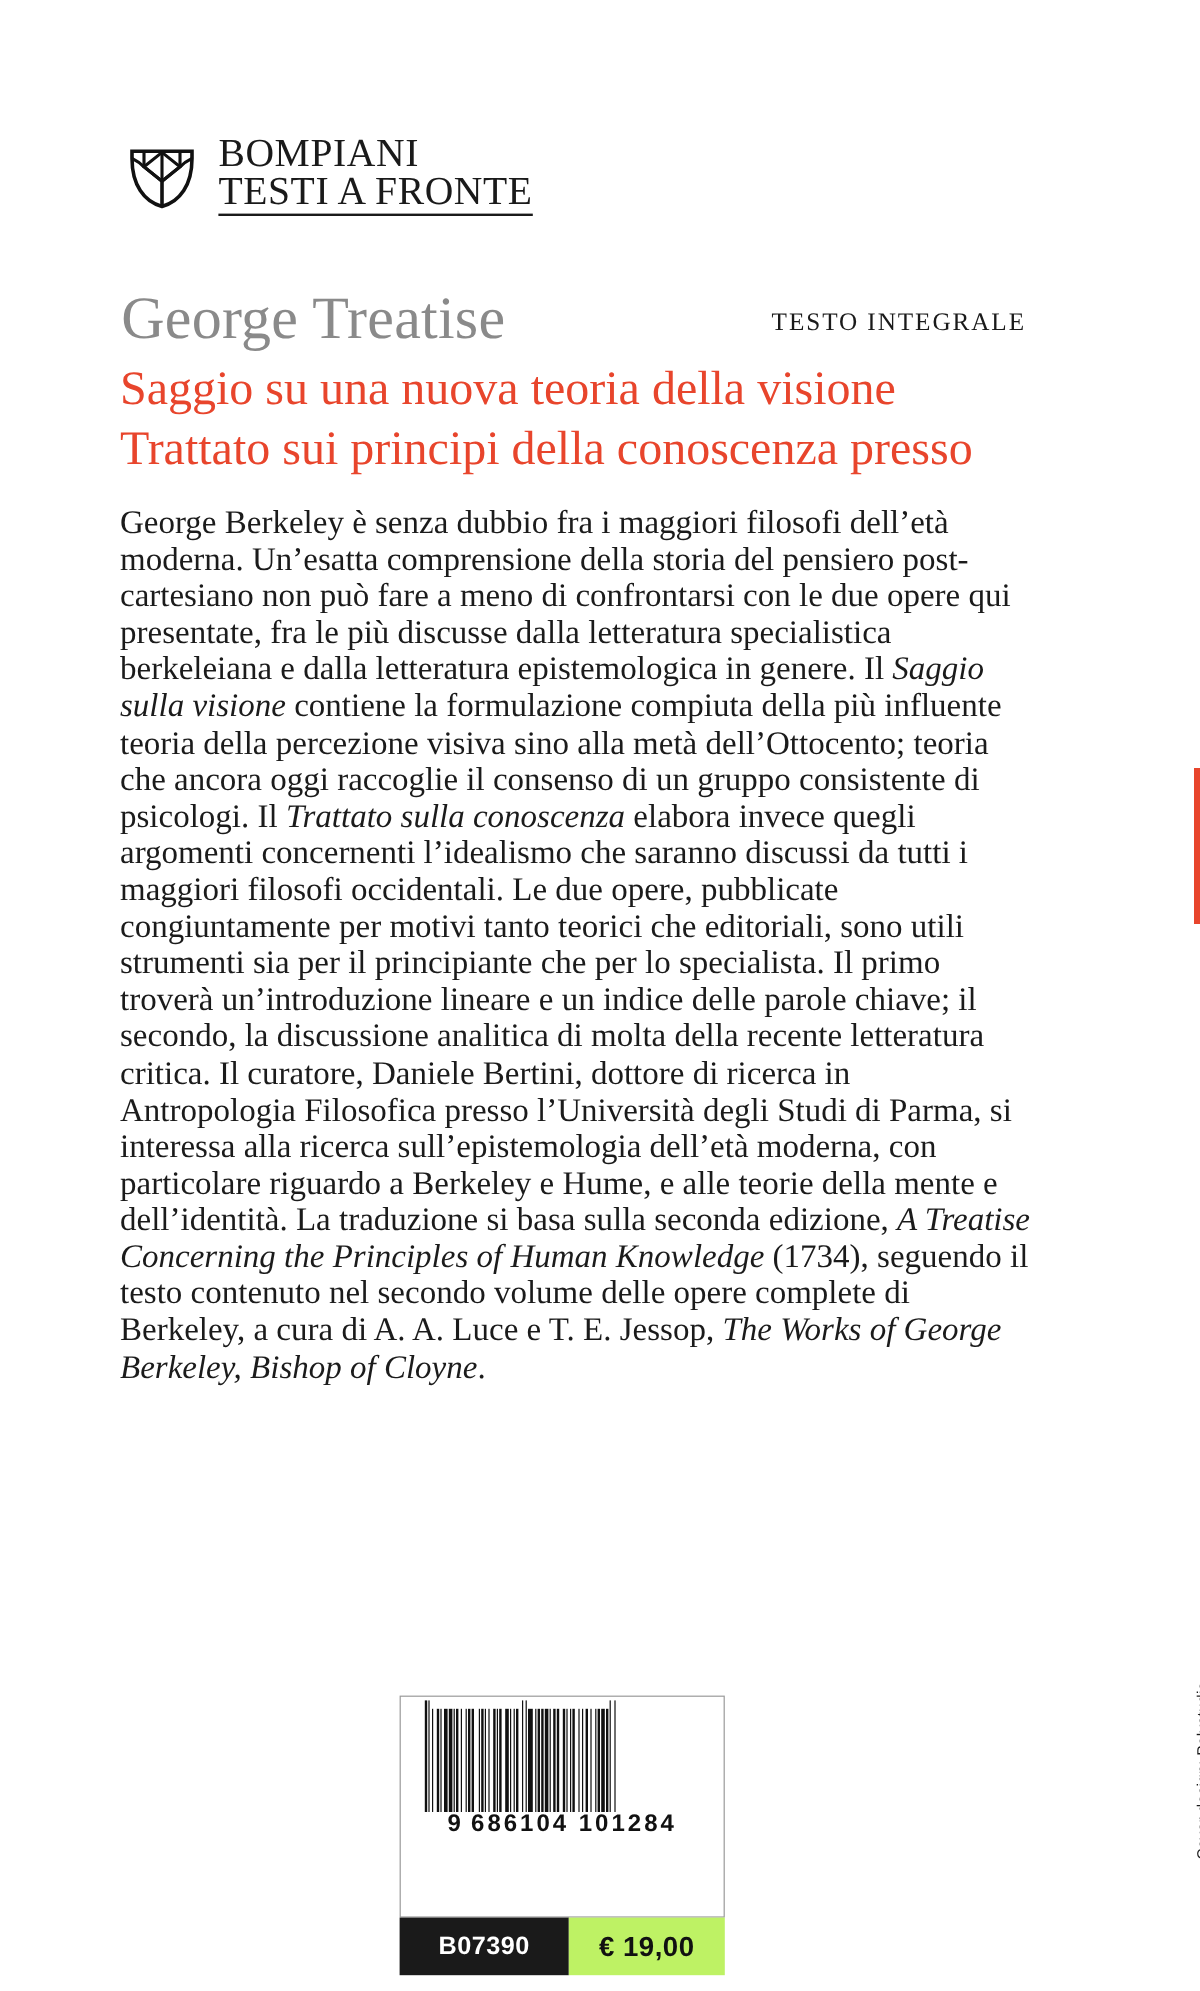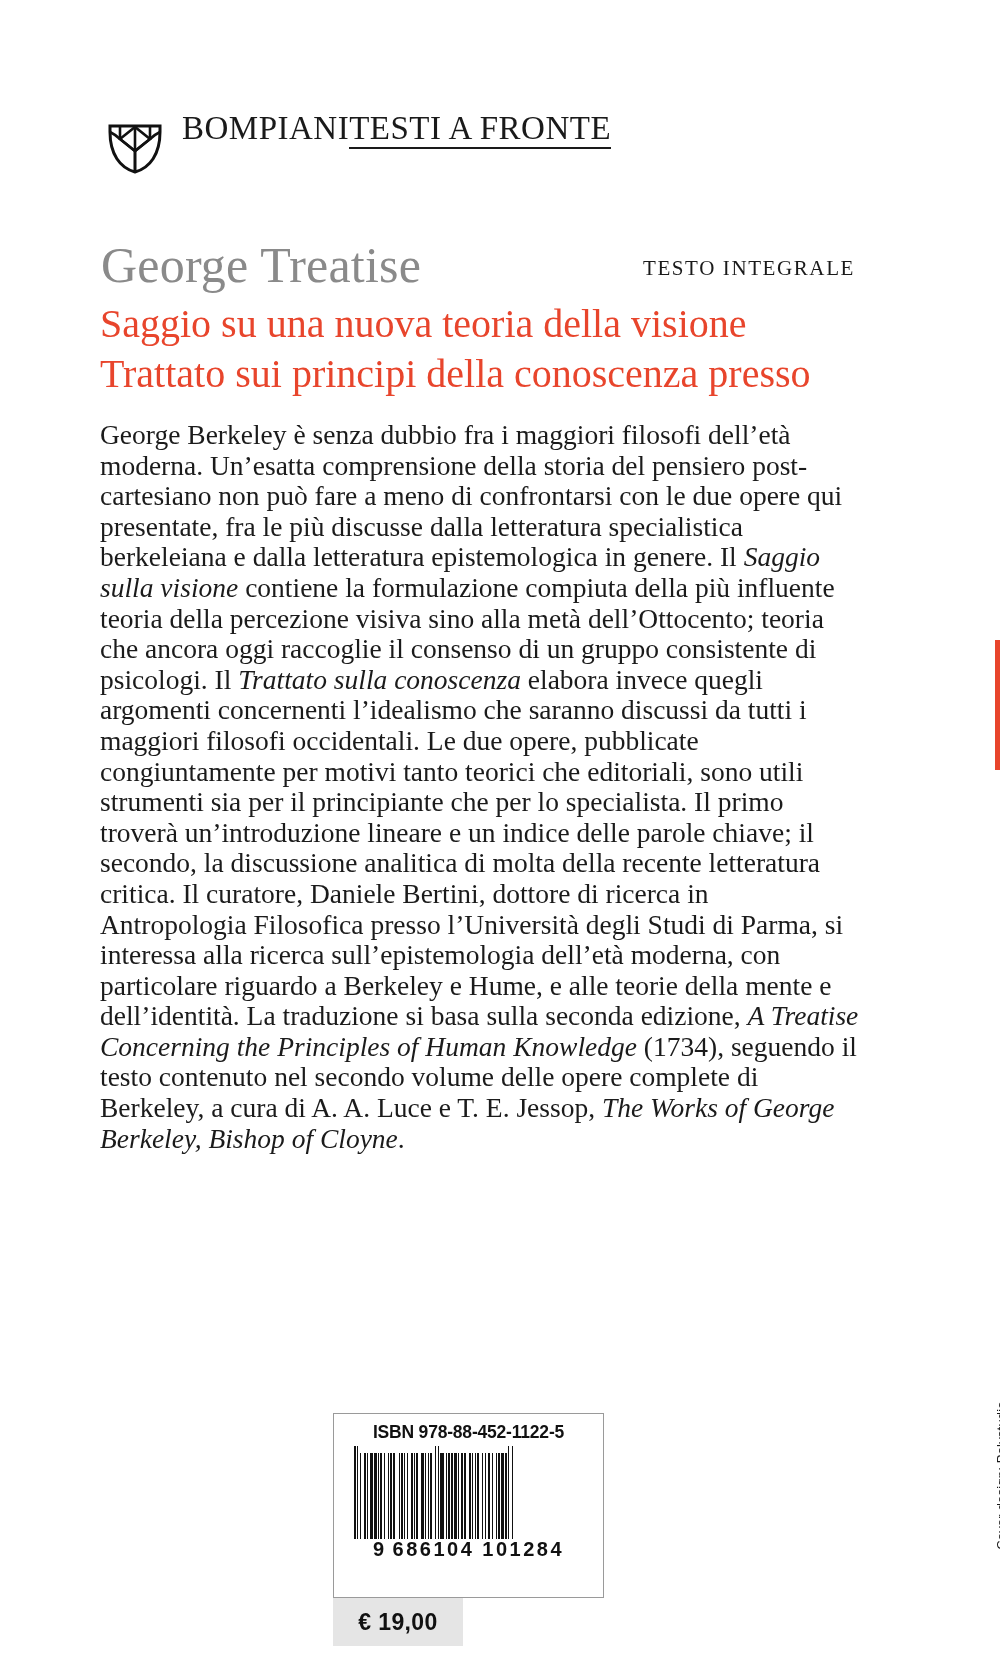--- a/index.html
+++ b/index.html
@@ -22,21 +22,21 @@
     background:#e8452c;
   }
 
   
   .logo-block{
     position:absolute; left:104px; top:112px;
     display:flex; align-items:flex-start; gap:16px;
   }
   .logo-mark{ width:62px; height:62px; margin-top:2px; }
   .logo-words{
-    display:flex; 
+    display:flex; flex-direction:column;
     line-height:0.96; padding-top:1px;
   }
   .logo-words .l1{
     font-family:"Liberation Serif", serif;
     font-size:33px; letter-spacing:0.5px; color:#1a1a1a;
     font-weight:400;
   }
   .logo-words .l2{
     font-family:"Liberation Serif", serif;
     font-size:33px; letter-spacing:0.5px; color:#1a1a1a;
@@ -114,21 +114,21 @@
     position:absolute; left:333px; top:1598px;
     width:271px; height:48px; display:flex;
   }
   .code-box{
     width:141px; height:48px; background:#1a1a1a;
     display:flex; align-items:center; justify-content:center;
     font-family:"Liberation Sans", sans-serif;
     font-size:21px; font-weight:700; color:#ffffff; letter-spacing:0.4px;
   }
   .price-box{
-    width:130px; height:48px; background:#e5e5e5;
+    width:130px; height:48px; background:#bef264;
     display:flex; align-items:center; justify-content:center;
     font-family:"Liberation Sans", sans-serif;
     font-size:23px; font-weight:700; color:#111; letter-spacing:0.4px;
   }
 </style>
 </head>
 <body>
 
 <div class="edge-stripe"></div>
 <div class="edge-stripe-red"></div>
@@ -158,21 +158,20 @@
 <div class="testo-integrale">TESTO INTEGRALE</div>
 
 <div class="title1">Saggio su una nuova teoria della visione</div>
 <div class="title2">Trattato sui principi della conoscenza presso</div>
 
 <div class="blurb"><span>George Berkeley è senza dubbio fra i maggiori filosofi dell’età moderna. Un’esatta comprensione della storia del pensiero post-cartesiano non può fare a meno di confrontarsi con le due opere qui presentate, fra le più discusse dalla letteratura specialistica berkeleiana e dalla letteratura epistemologica in genere. Il </span><i>Saggio sulla visione</i><span> contiene la formulazione compiuta della più influente teoria della percezione visiva sino alla metà dell’Ottocento; teoria che ancora oggi raccoglie il consenso di un gruppo consistente di psicologi. Il </span><i>Trattato sulla conoscenza</i><span> elabora invece quegli argomenti concernenti l’idealismo che saranno discussi da tutti i maggiori filosofi occidentali. Le due opere, pubblicate congiuntamente per motivi tanto teorici che editoriali, sono utili strumenti sia per il principiante che per lo specialista. Il primo troverà un’introduzione lineare e un indice delle parole chiave; il secondo, la discussione analitica di molta della recente letteratura critica. Il curatore, Daniele Bertini, dottore di ricerca in Antropologia Filosofica presso l’Università degli Studi di Parma, si interessa alla ricerca sull’epistemologia dell’età moderna, con particolare riguardo a Berkeley e Hume, e alle teorie della mente e dell’identità. La traduzione si basa sulla seconda edizione, </span><i>A Treatise Concerning the Principles of Human Knowledge</i><span> (1734), seguendo il testo contenuto nel secondo volume delle opere complete di Berkeley, a cura di A. A. Luce e T. E. Jessop, </span><i>The Works of George Berkeley, Bishop of Cloyne</i><span>.</span></div>
 
 <div class="credit">Cover design: Polystudio.</div>
 
 <div class="barcode-panel">
-  <div class="isbn-line">ISBN 978-88-452-1122-5</div>
   <div class="bars">
       <div class="bar" style="width: 2.1px; height: 93px;"></div>
       <div class="bar sp" style="width: 1.05px; height: 93px;"></div>
       <div class="bar" style="width: 1.05px; height: 93px;"></div>
       <div class="bar sp" style="width: 2.1px; height: 93px;"></div>
       <div class="bar" style="width: 1.05px; height: 86px;"></div>
       <div class="bar sp" style="width: 3.15px; height: 86px;"></div>
       <div class="bar" style="width: 2.1px; height: 86px;"></div>
       <div class="bar sp" style="width: 1.05px; height: 86px;"></div>
       <div class="bar" style="width: 1.05px; height: 86px;"></div>
@@ -266,14 +265,15 @@
     </div>
   <div class="digits">
     <span class="lead">9</span>
     <span>686104</span>
     <span style="width:8px;display:inline-block"></span>
     <span>101284</span>
   </div>
 </div>
 
 <div class="bottom-bar">
+  <div class="code-box">B07390</div>
   <div class="price-box">€ 19,00</div>
 </div>
 
 </body></html>

